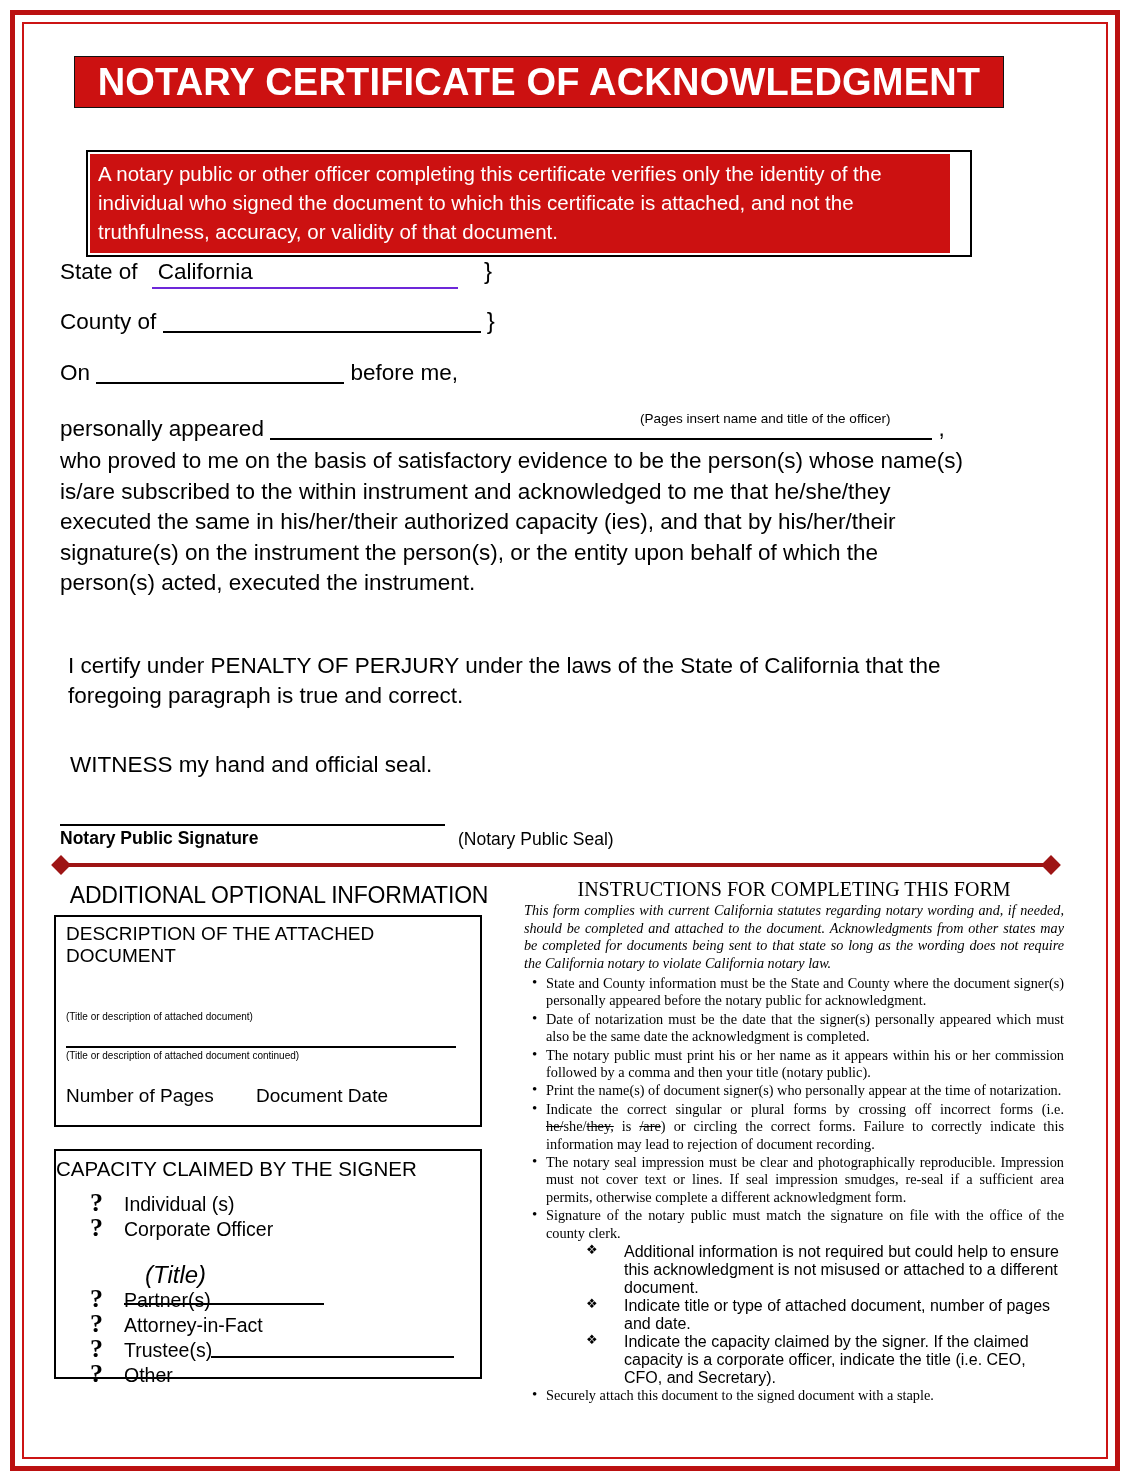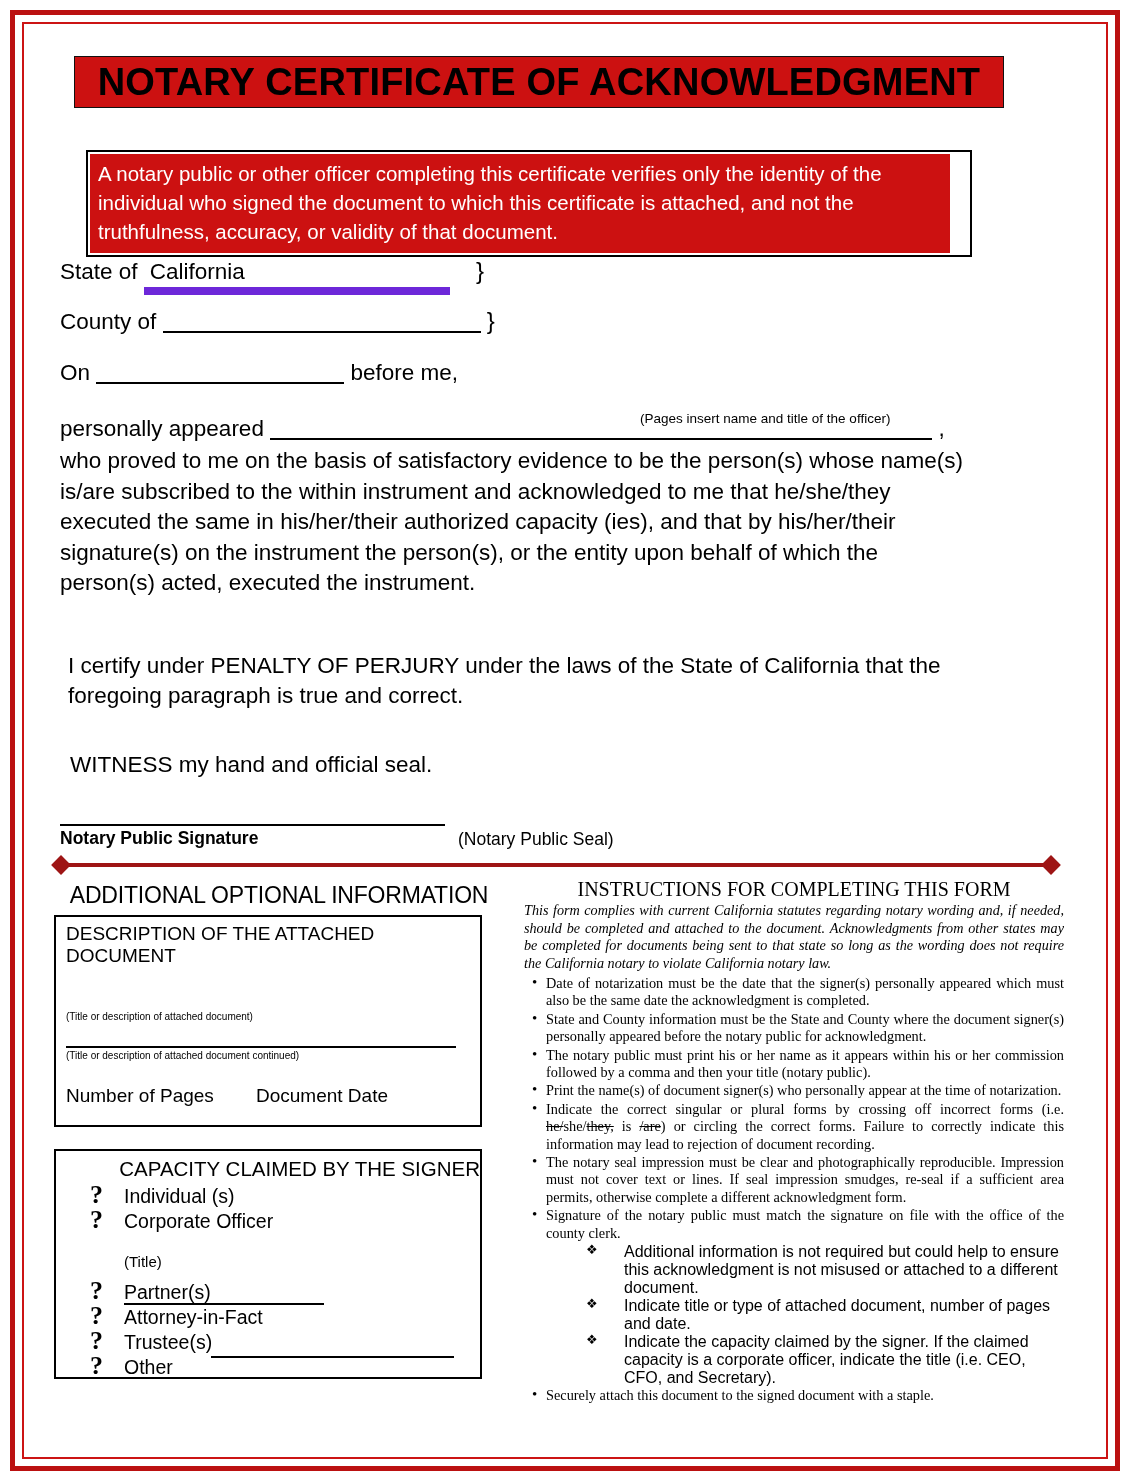--- a/index.html
+++ b/index.html
@@ -57,21 +57,21 @@
     width: 930px;
     height: 52px;
     background: #CC1111;
     border: 1px solid #111111;
     box-sizing: border-box;
     display: flex;
     align-items: center;
     justify-content: center;
   }
   .title-banner span {
-    color: #000000;
+    color: #ffffff;
     font-size: 38px;
     font-weight: bold;
     letter-spacing: 0.2px;
     white-space: nowrap;
     font-family: "Liberation Sans", sans-serif;
   }
 
   
   .notice-box {
     position: absolute;
@@ -263,44 +263,45 @@
   .cap-box {
     border: 2px solid #000000;
     box-sizing: border-box;
     width: 428px;
     height: 230px;
     margin-top: 22px;
     padding: 6px 0 0 0;
     position: relative;
   }
   .cap-title {
-    text-align: right;
+    text-align: left;
     font-size: 20.5px;
-    margin-bottom: 4px;
+    margin-bottom: 12px;
   }
   .cap-item {
     position: relative;
     height: 25px;
     font-size: 19.5px;
     padding-left: 68px;
   }
   .cap-mark {
     position: absolute;
     left: 34px;
     top: -5px;
     font-size: 26px;
     font-weight: bold;
     font-family: "Liberation Serif", serif;
   }
   .cap-title-line {
     text-align: left;
-    padding-left: 68px;
-    font-size: 15px;
+    padding-left: 89px;
+    font-size: 24px;
     height: 28px;
     margin-top: 18px;
+    font-style: italic;
   }
   .cap-rule-attorney {
     position: absolute;
     left: 68px;
     top: 152px;
     width: 200px;
     border-bottom: 2px solid #000000;
   }
   .cap-rule-other {
     position: absolute;
@@ -382,21 +383,21 @@
     </div>
 
     <div class="notice-box">
       <div class="notice-inner">A notary public or other officer completing this certificate verifies only the identity of the individual who signed the document to which this certificate is attached, and not the truthfulness, accuracy, or validity of that document.</div>
     </div>
 
     <div class="body-area">
 
       <div class="row state-row">
         <span>State of</span>
-        <span style="display:inline-block;border-bottom:8px solid #6d28d9;min-width:300px;padding-left:6px;">California</span>
+        <span style="display:inline-block;border-bottom:2px solid #6d28d9;min-width:300px;padding-left:6px;margin-left:8px;">California</span>
         <span class="brace" style="margin-left:20px;">}</span>
       </div>
 
       <div class="row county-row">
         <span>County of</span>
         <span class="fill-line" style="width:318px;"></span>
         <span class="brace">}</span>
       </div>
 
       <div class="row on-row">
@@ -485,22 +486,22 @@
           <div class="cap-rule-attorney"></div>
           <div class="cap-rule-other"></div>
         </div>
       </div>
 
       <div class="col-right">
         <div class="instr-heading">INSTRUCTIONS FOR COMPLETING THIS FORM</div>
         <div class="instr-intro">This form complies with current California statutes regarding notary wording and, if needed, should be completed and attached to the document. Acknowledgments from other states may be completed for documents being sent to that state so long as the wording does not require the California notary to violate California notary law.</div>
 
         <ul class="instr-list">
+          <li>State and County information must be the State and County where the document signer(s) personally appeared before the notary public for acknowledgment.</li>
           <li>Date of notarization must be the date that the signer(s) personally appeared which must also be the same date the acknowledgment is completed.</li>
-          <li>State and County information must be the State and County where the document signer(s) personally appeared before the notary public for acknowledgment.</li>
           <li>The notary public must print his or her name as it appears within his or her commission followed by a comma and then your title (notary public).</li>
           <li>Print the name(s) of document signer(s) who personally appear at the time of notarization.</li>
 
           <li><span>Indicate the correct singular or plural forms by crossing off incorrect forms (i.e. </span><span class="strike">he/</span><span>she/</span><span class="strike">they,</span><span> is </span><span class="strike">/are</span><span>) or circling the correct forms. Failure to correctly indicate this information may lead to rejection of document recording.</span></li>
 
           <li>The notary seal impression must be clear and photographically reproducible. Impression must not cover text or lines. If seal impression smudges, re-seal if a sufficient area permits, otherwise complete a different acknowledgment form.</li>
           <li>Signature of the notary public must match the signature on file with the office of the county clerk.</li>
         </ul>
 
         <ul class="sub-list">

